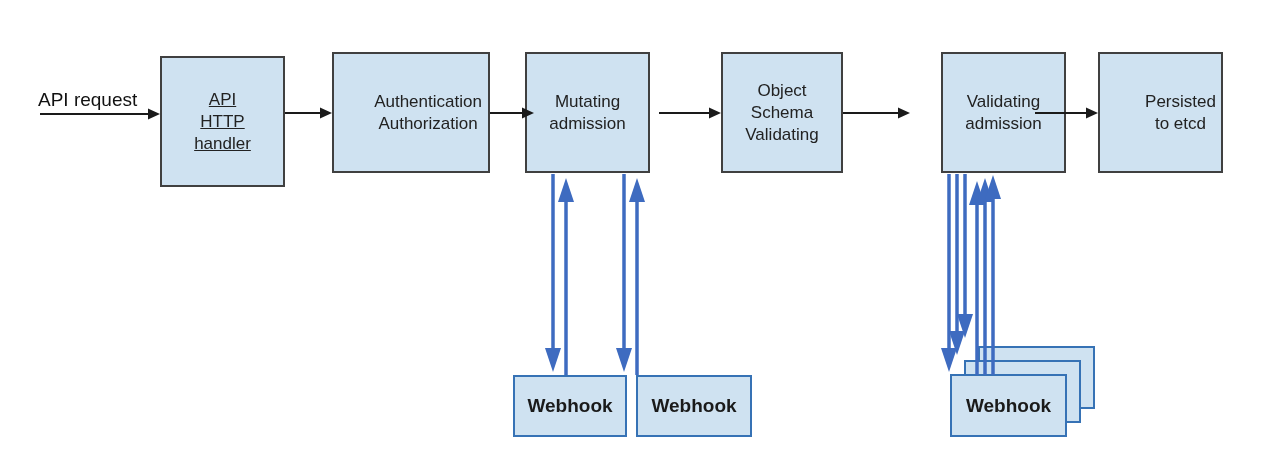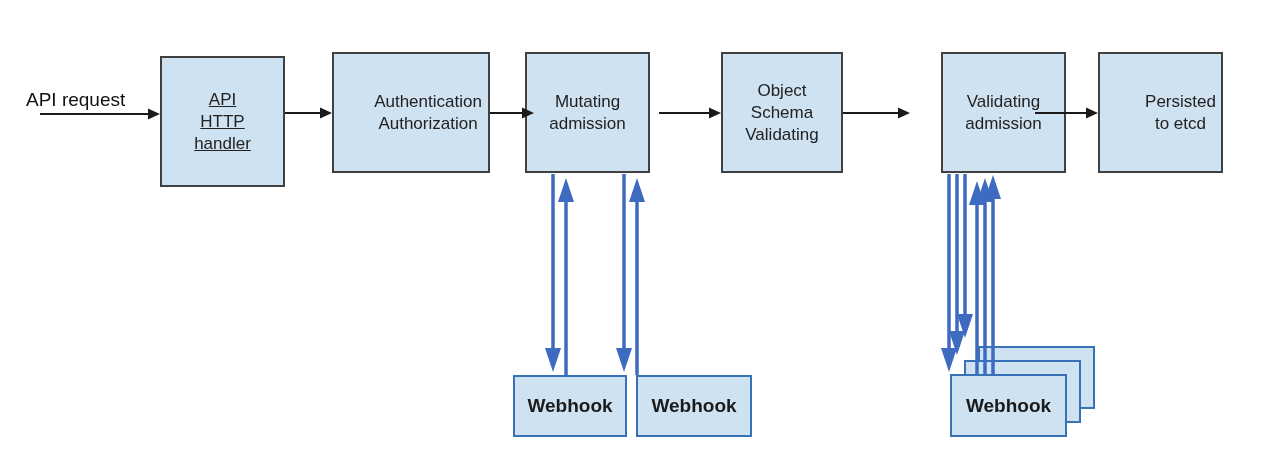--- a/index.html
+++ b/index.html
@@ -51,21 +51,21 @@
   .node-etcd     { left: 1098px; top: 52px;  width: 125px; height: 121px; padding-left: 40px; }
 
   .webhook-m1    { left: 479px;  top: 375px; width: 114px; height: 62px; }
   .webhook-m2    { left: 602px;  top: 375px; width: 116px; height: 62px; }
   .stack-back    { left: 944px;  top: 346px; width: 117px; height: 63px; }
   .stack-middle  { left: 930px;  top: 360px; width: 117px; height: 63px; }
   .stack-front   { left: 916px;  top: 374px; width: 117px; height: 63px; }
 
   .api-request-label {
     position: absolute;
-    left: 26px;
+    left: 38px;
     top: 89px;
     font-size: 19px;
     color: #111111;
     white-space: nowrap;
   }
   svg.arrow-layer {
     position: absolute;
     left: 0;
     top: 0;
     pointer-events: none;

